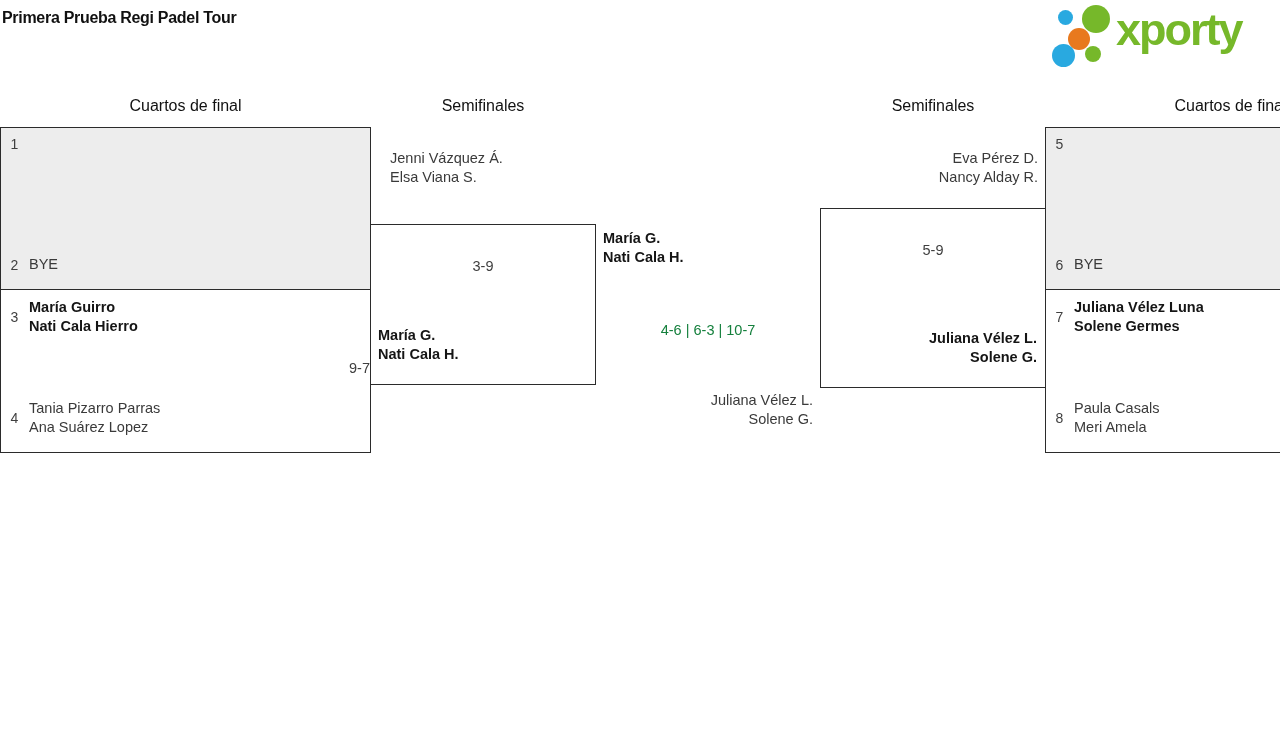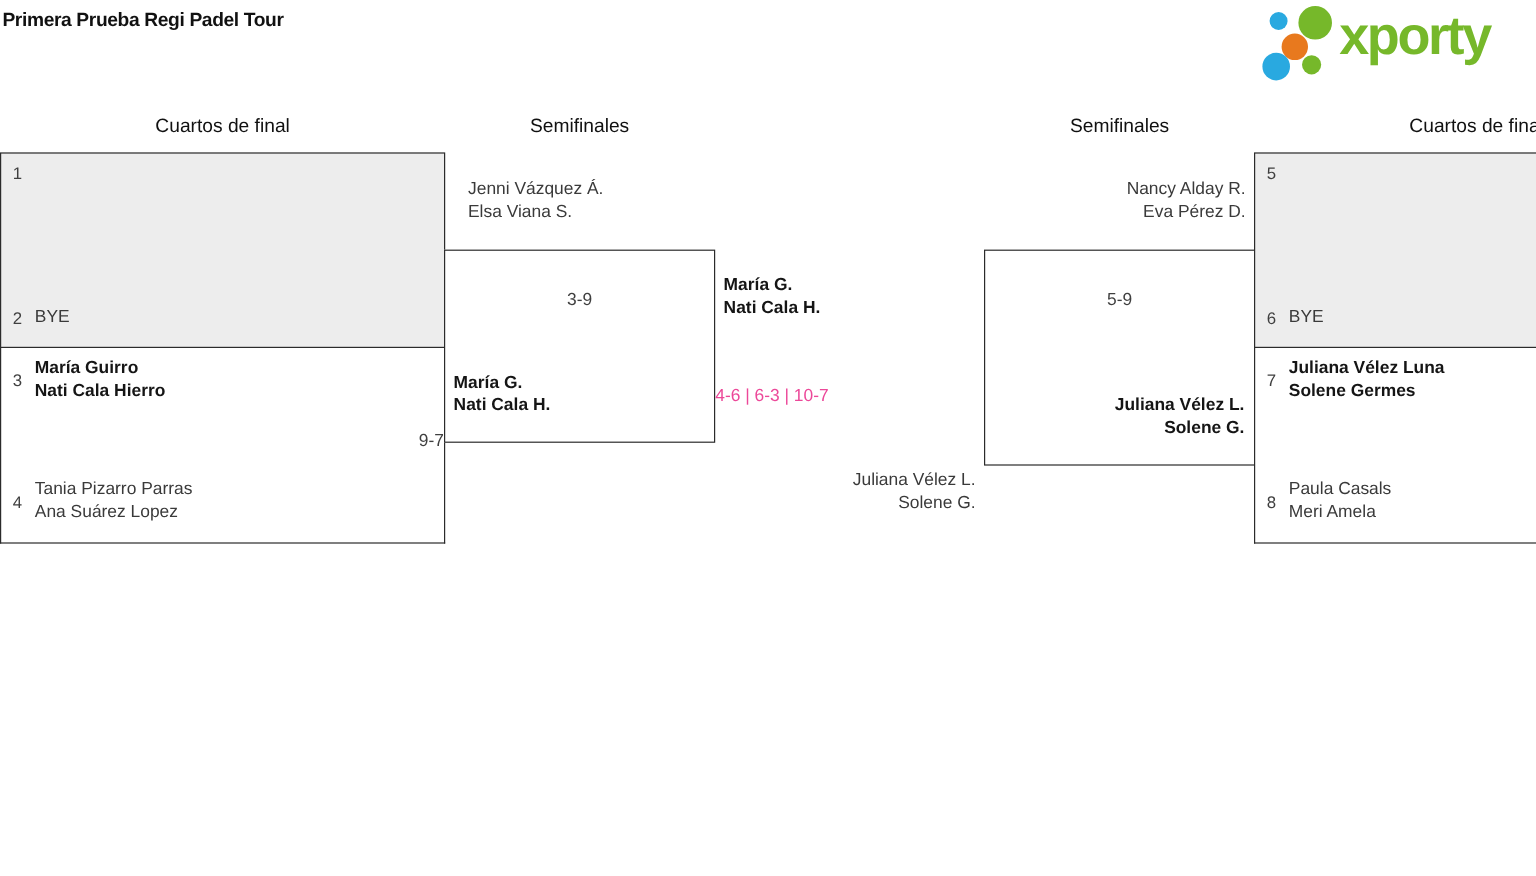--- a/index.html
+++ b/index.html
@@ -31,21 +31,21 @@
   .rh3 { left:596px;  width:224px; }
   .rh4 { left:820px;  width:226px; }
   .rh5 { left:1045px; width:371px; }
 
   
   .match { position:absolute; box-sizing:border-box; border:1px solid #2b2b2b; background:#fff; }
   .shaded { background:#ededed; }
   .no-top { border-top:none; }
   .qf1 { left:0;      top:127px; width:371px; height:163px; }
   .qf2 { left:0;      top:290px; width:371px; height:163px; }
-  .sf1 { left:370px;  top:208px; width:226px; height:161px;padding-left:17px; }
+  .sf1 { left:370px;  top:224px; width:226px; height:161px;padding-left:17px; }
   .sf2 { left:820px;  top:208px; width:226px; height:180px; }
   .qf3 { left:1045px; top:127px; width:371px; height:163px; }
   .qf4 { left:1045px; top:290px; width:371px; height:163px; }
 
   .pair { position:absolute; left:6px; right:8px; display:flex; align-items:center; gap:7px; }
   .pair.top { top:8px; }
   .pair.bottom { bottom:15px; }
   .seed { flex:none; width:15px; text-align:center; font-size:14px; color:#3f3f3f; }
   .names { font-size:14.5px; line-height:19px; color:#3a3a3a; }
   .names.winner { font-weight:700; color:#151515; }
@@ -59,22 +59,22 @@
   .sf1-top { left:378px; top:149px;margin-left:12px; }
   .sf2-top { left:821px; top:149px; width:217px; text-align:right; }
   .sf-bottom { position:absolute; bottom:20px; font-size:14.5px; line-height:19px;
                font-weight:700; color:#151515; }
   .sf1-bottom { left:7px; }
   .sf2-bottom { right:8px; text-align:right; }
 
   
   .final-winner { position:absolute; left:603px; top:229px; font-size:14.5px;
                   line-height:19px; font-weight:700; color:#151515; }
-  .final-score  { position:absolute; left:596px; top:322px; width:224px; text-align:left;
-                  font-size:14.5px; color:#ec4899; }
+  .final-score  { position:absolute; left:596px; top:322px; width:224px; text-align:center;
+                  font-size:14.5px; color:#15803d; }
   .final-loser  { position:absolute; left:596px; top:391px; width:217px; text-align:right;
                   font-size:14.5px; line-height:19px; color:#3a3a3a; }
 </style>
 </head>
 <body>
 
 <div class="page">
 
   <div class="title">
     <div>Primera Prueba Regi Padel Tour</div>
@@ -141,22 +141,22 @@
     <div>María G.</div>
     <div>Nati Cala H.</div>
   </div>
   <div class="final-score">4-6 | 6-3 | 10-7</div>
   <div class="final-loser">
     <div>Juliana Vélez L.</div>
     <div>Solene G.</div>
   </div>
 
   <div class="sf-top-names sf2-top">
+    <div>Eva Pérez D.</div>
     <div>Nancy Alday R.</div>
-    <div>Eva Pérez D.</div>
   </div>
 
   <div class="match sf2">
     <div class="score sf-score">5-9</div>
     <div class="sf-bottom sf2-bottom">
       <div>Juliana Vélez L.</div>
       <div>Solene G.</div>
     </div>
   </div>
 

